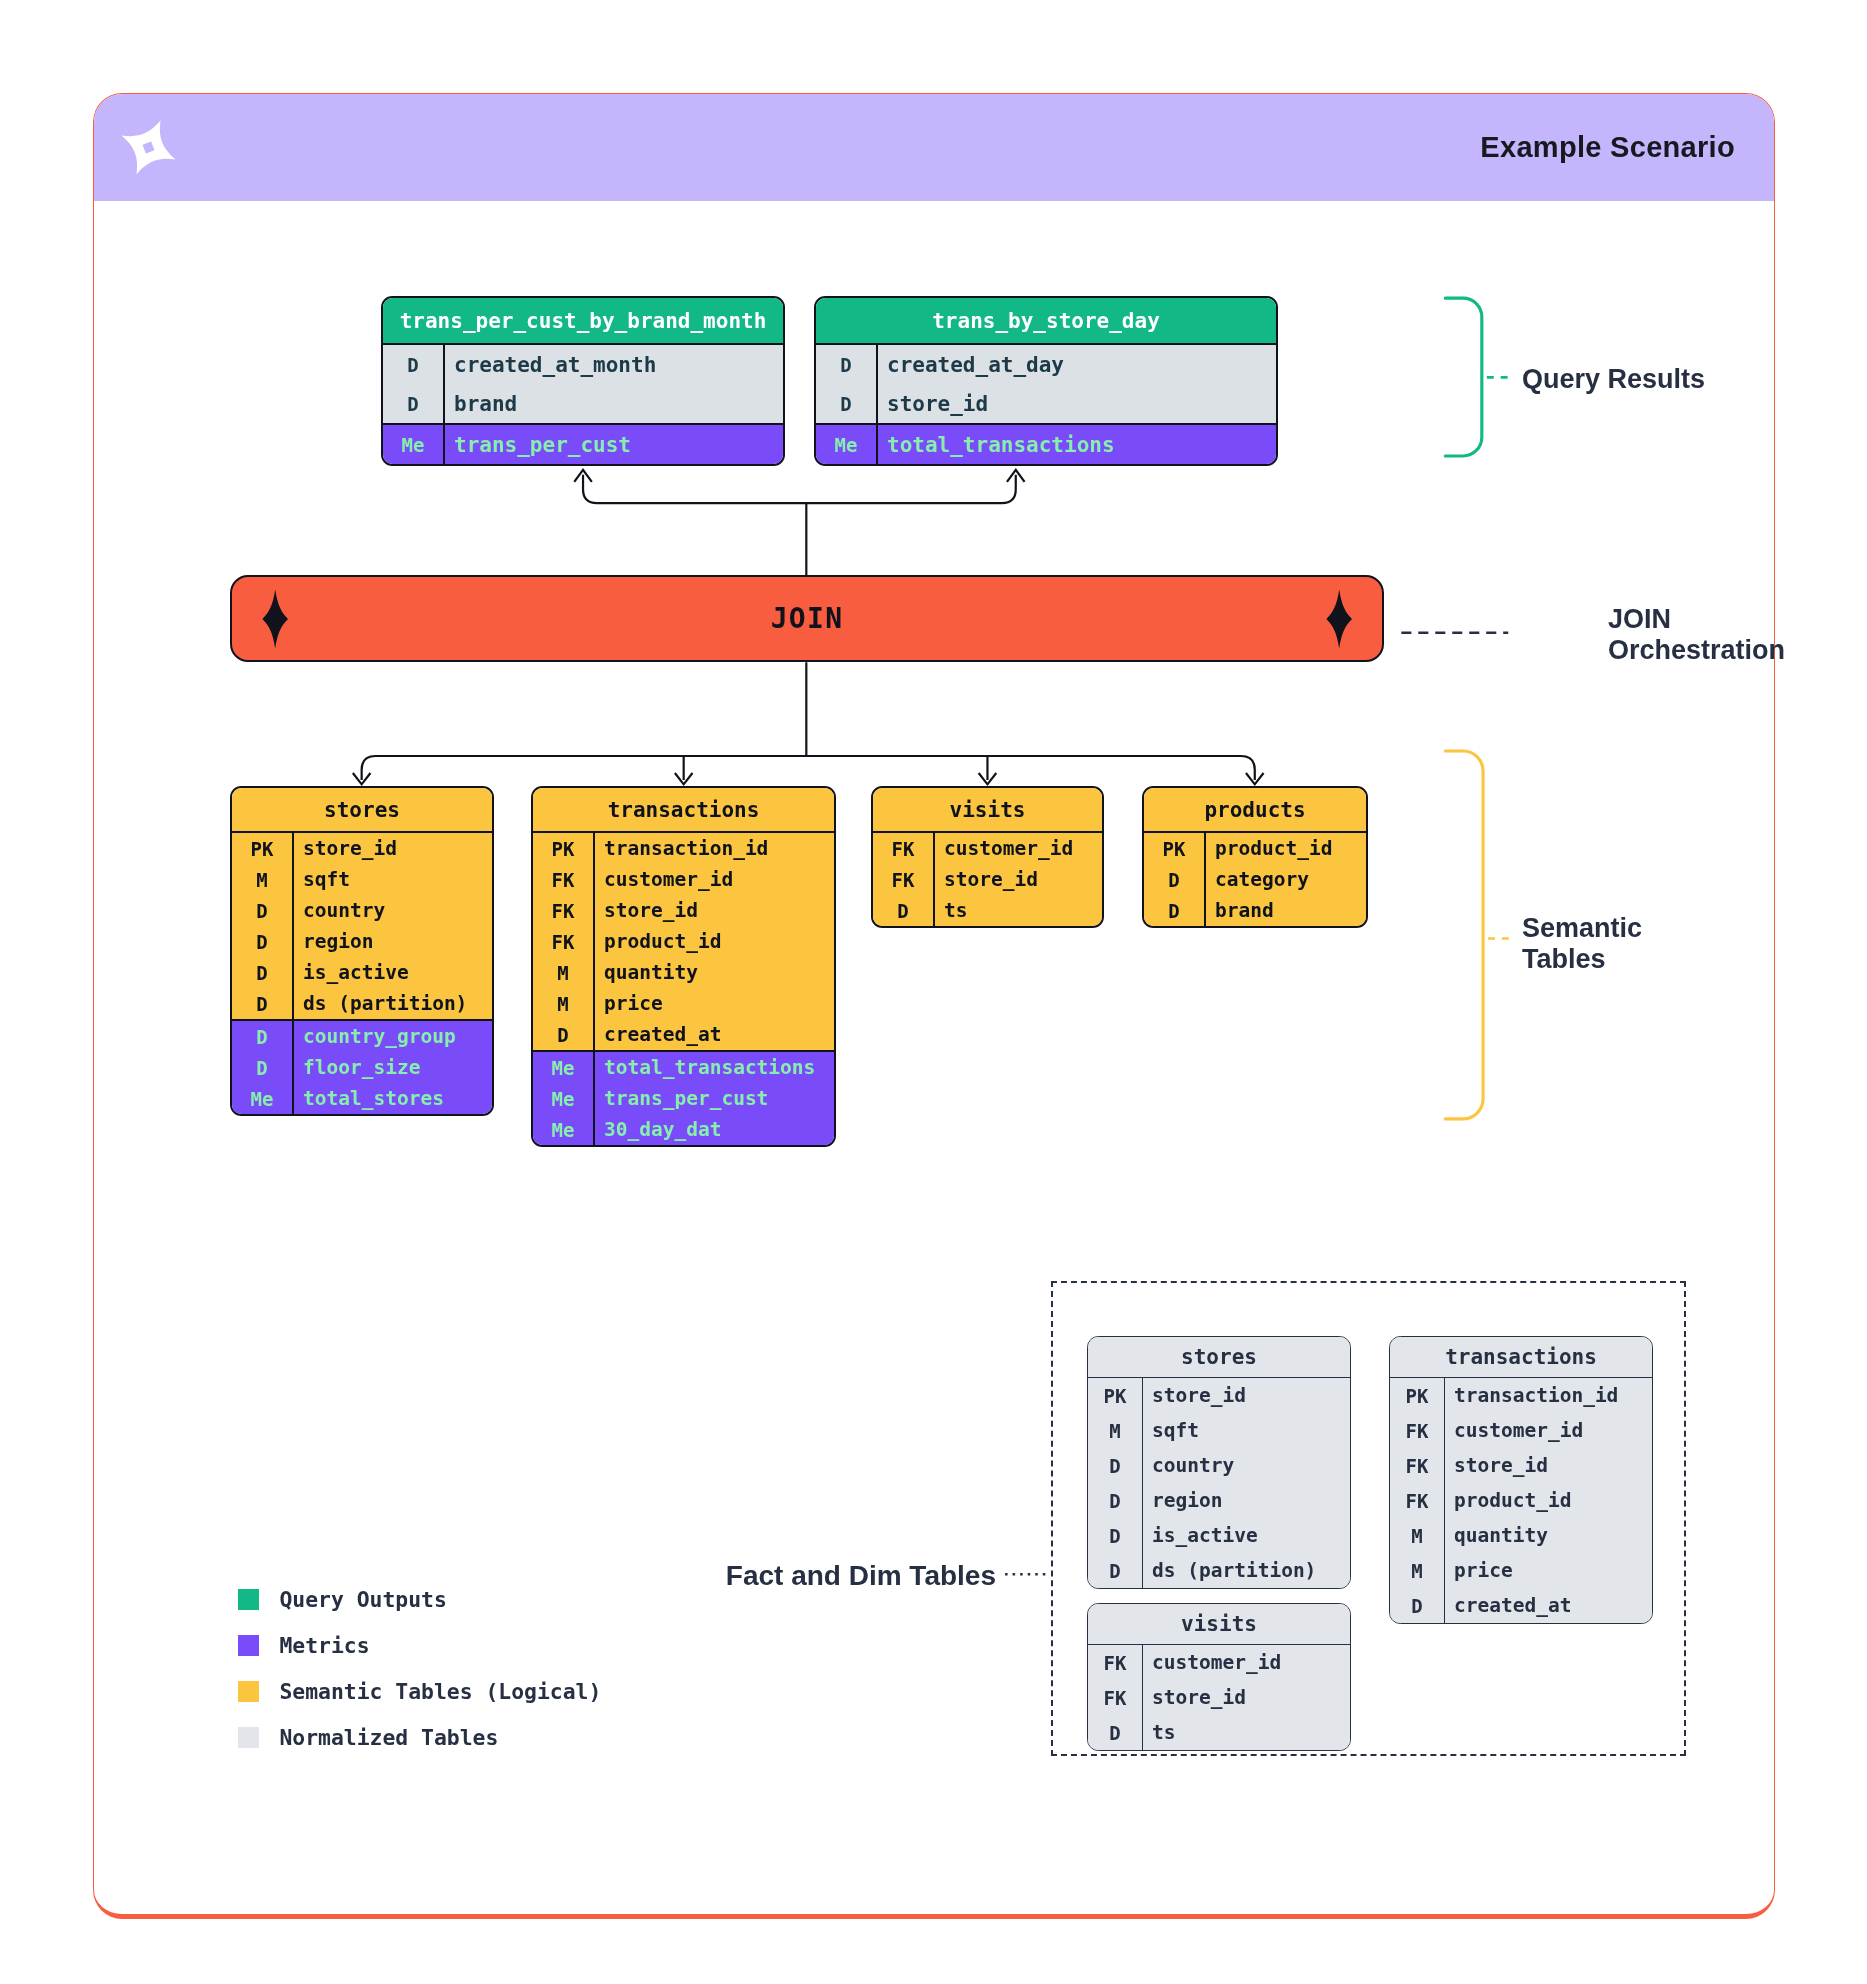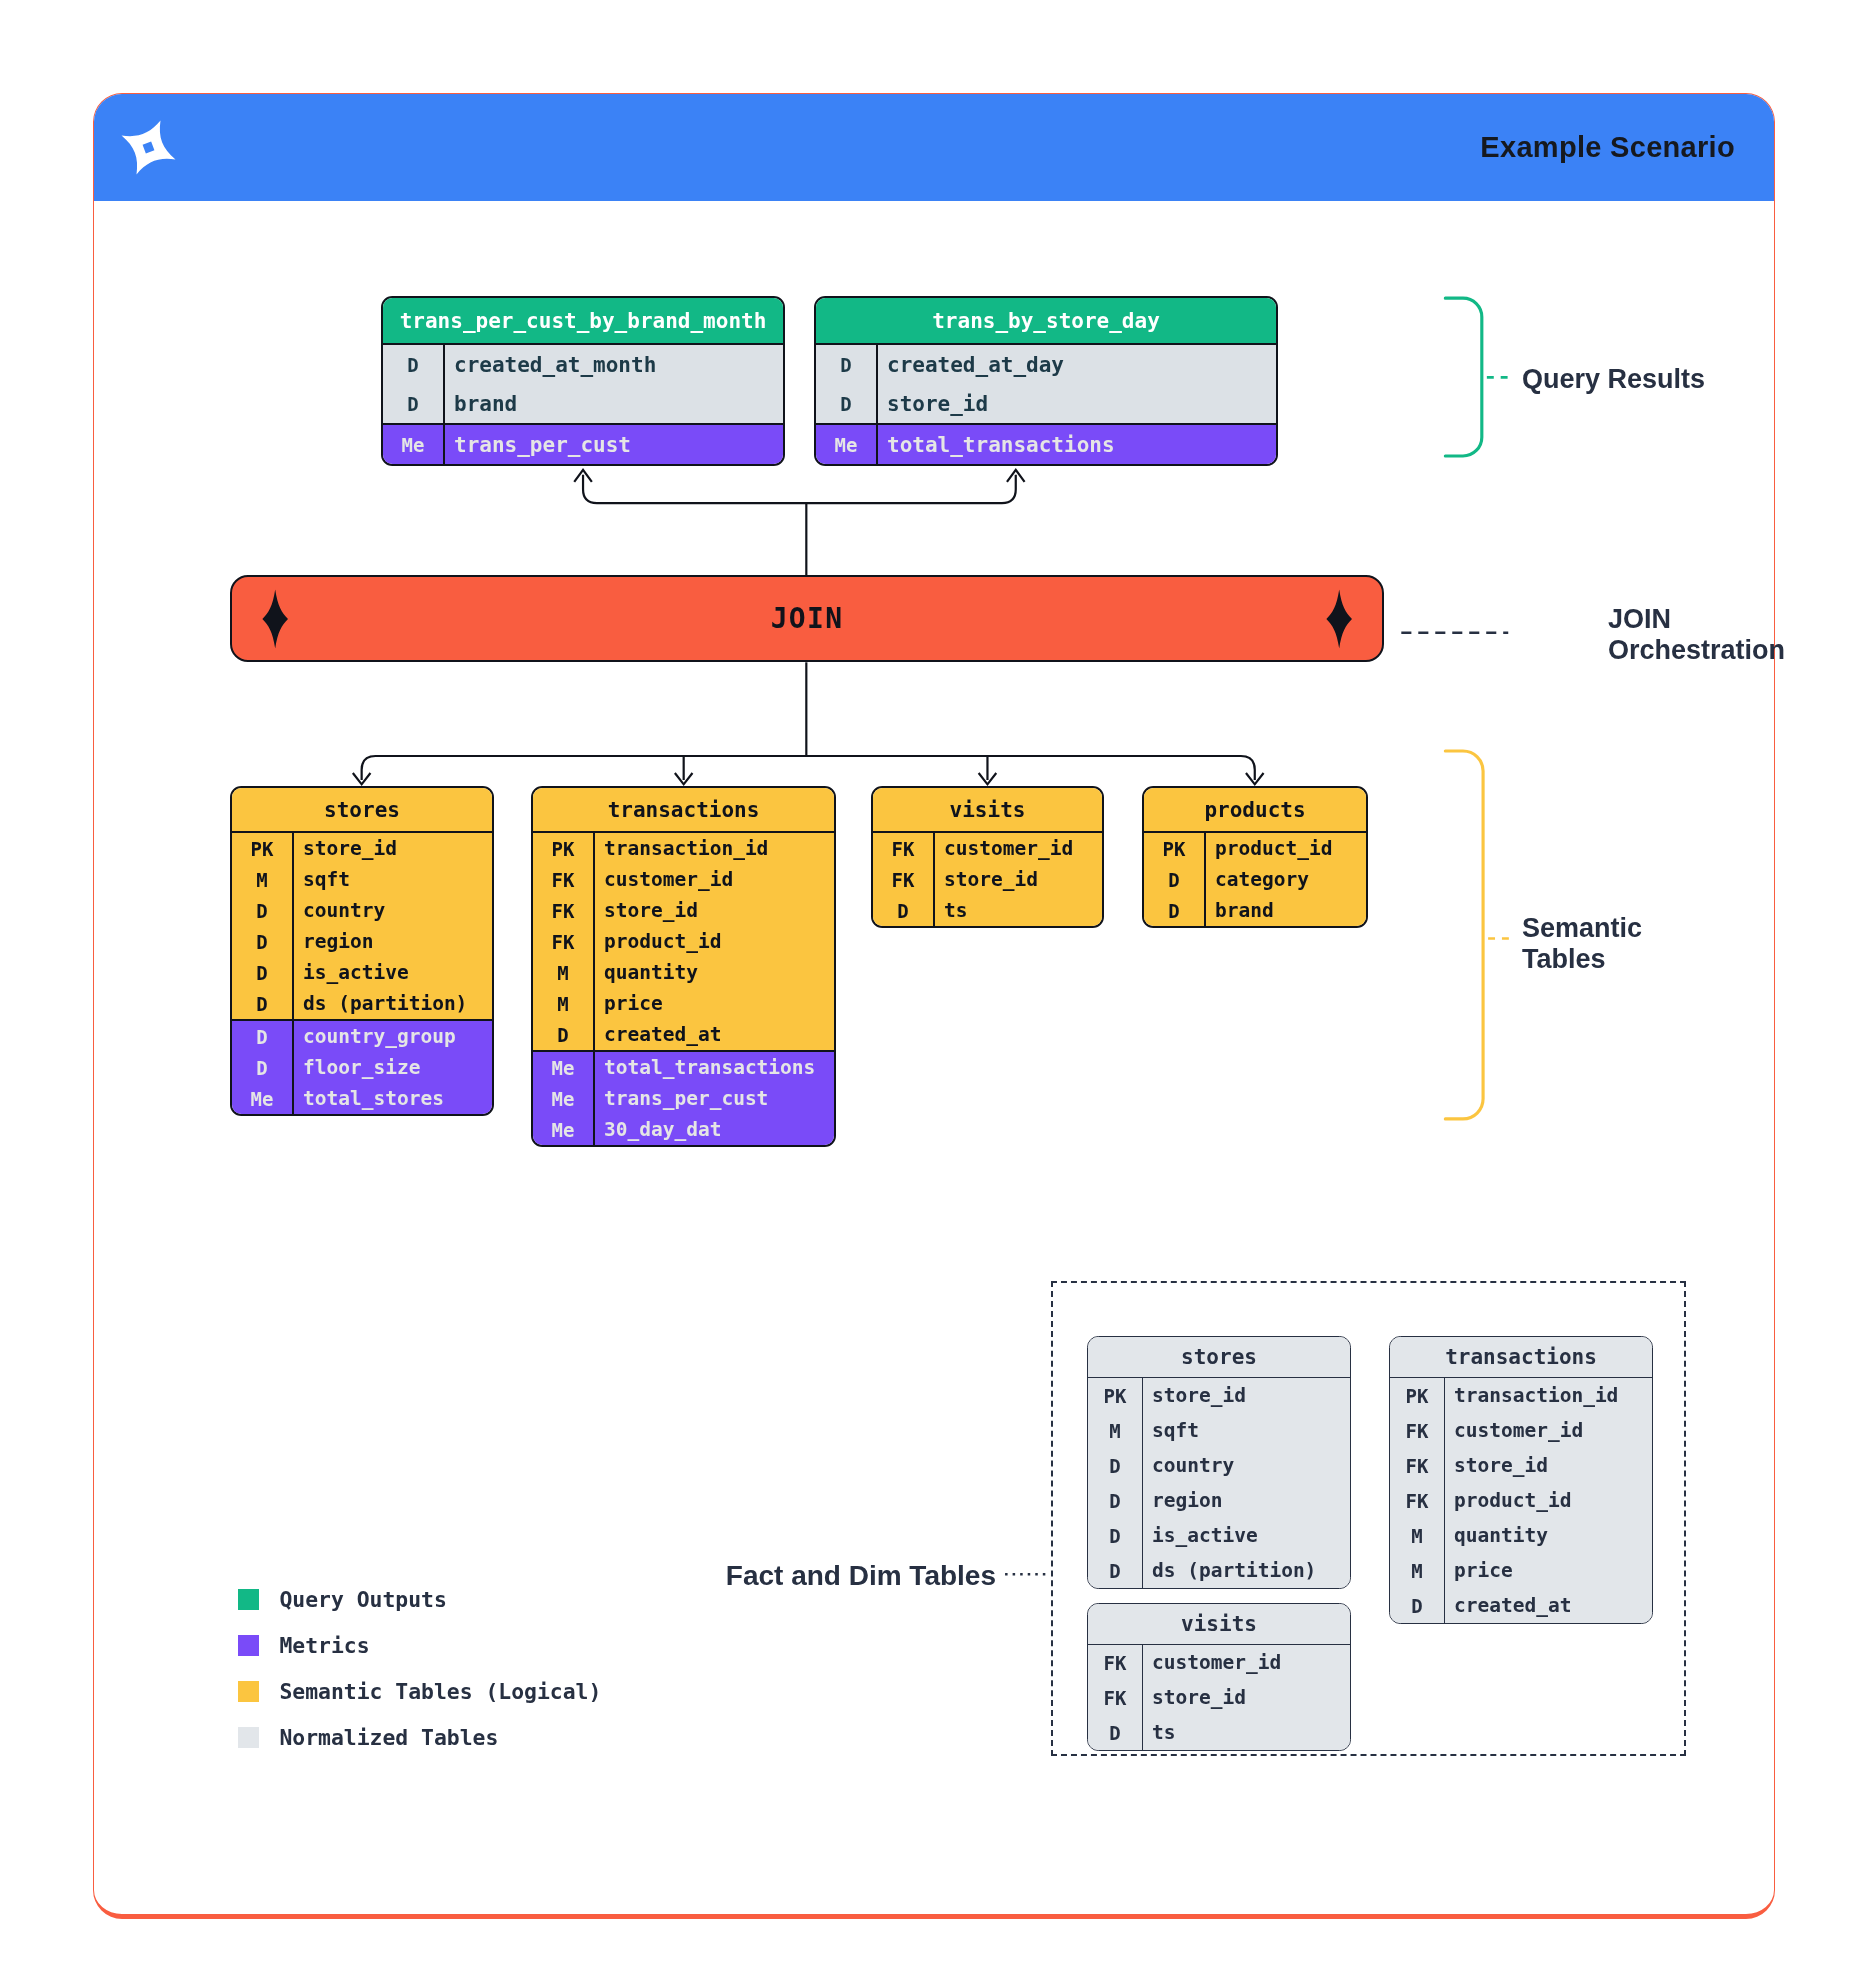--- a/index.html
+++ b/index.html
@@ -3,42 +3,42 @@
 <meta charset="utf-8">
 <style>
   html,body { margin:0; padding:0; background:#ffffff; }
   .canvas { position:relative; width:1868px; height:1985px; background:#ffffff; overflow:hidden;
             font-family:"Liberation Sans", sans-serif; }
 
   
   .card { position:absolute; left:93px; top:93px; width:1682px; height:1826px;
           box-sizing:border-box; border:1.9px solid #F95D40; border-bottom-width:5px;
           border-radius:29px; background:#ffffff; overflow:hidden; }
-  .card-header { position:absolute; left:0; top:0; right:0; height:107px; background:#3b82f6;
+  .card-header { position:absolute; left:0; top:0; right:0; height:107px; background:#c4b5fd;
                  display:flex; align-items:center; }
   .logo { position:absolute; left:25px; top:24px; width:59px; height:59px; }
   .title { position:absolute; right:39px; top:0; height:107px; display:flex; align-items:center;
            font-size:29px; font-weight:700; color:#16191f; letter-spacing:0.3px; }
 
   
   .tbl { position:absolute; box-sizing:border-box; border:2.5px solid #10131B; border-radius:11.3px;
          overflow:hidden; font-family:"DejaVu Sans Mono", monospace; font-weight:700;
          background:#fff; --rh:31px; --hh:43px; --kw:60px; --bw:2.5px; --bc:#10131B; font-size:19.5px; }
   .tbl .tbl-head { height:var(--hh); display:flex; align-items:center; justify-content:center;
                    border-bottom:var(--bw) solid var(--bc); font-size:21px; }
   .tbl .tbl-sec + .tbl-sec { border-top:var(--bw) solid var(--bc); }
   .tbl .tbl-row { display:flex; height:var(--rh); }
   .tbl .cell-k { flex:0 0 var(--kw); display:flex; align-items:center; justify-content:center;
                  border-right:var(--bw) solid var(--bc); font-size:19px; }
   .tbl .cell-v { display:flex; align-items:center; padding-left:9px; }
 
   .tbl-green { --rh:39px; --hh:45px; font-size:21px; }
   .tbl-green .tbl-head { background:#12B886; color:#ffffff; }
   .sec-gray   { background:#DCE1E6; color:#1D3A48; }
-  .sec-purple { background:#7A4BF8; color:#e5e5e5; }
+  .sec-purple { background:#7A4BF8; color:#86efac; }
   .sec-yellow { background:#FBC540; color:#10131B; }
   .tbl-yellow .tbl-head { background:#FBC540; color:#10131B; }
 
   .tbl-gray { --bw:1.9px; --bc:#273042; --rh:35px; --hh:40px; --kw:54px;
               border:1.9px solid #273042; color:#273042; font-size:19.5px; }
   .tbl-gray .tbl-head { background:#E2E6EA; color:#273042; }
   .sec-norm { background:#E2E6EA; color:#273042; }
 
   
   .join-bar { position:absolute; left:230px; top:575px; width:1154px; height:87px;

